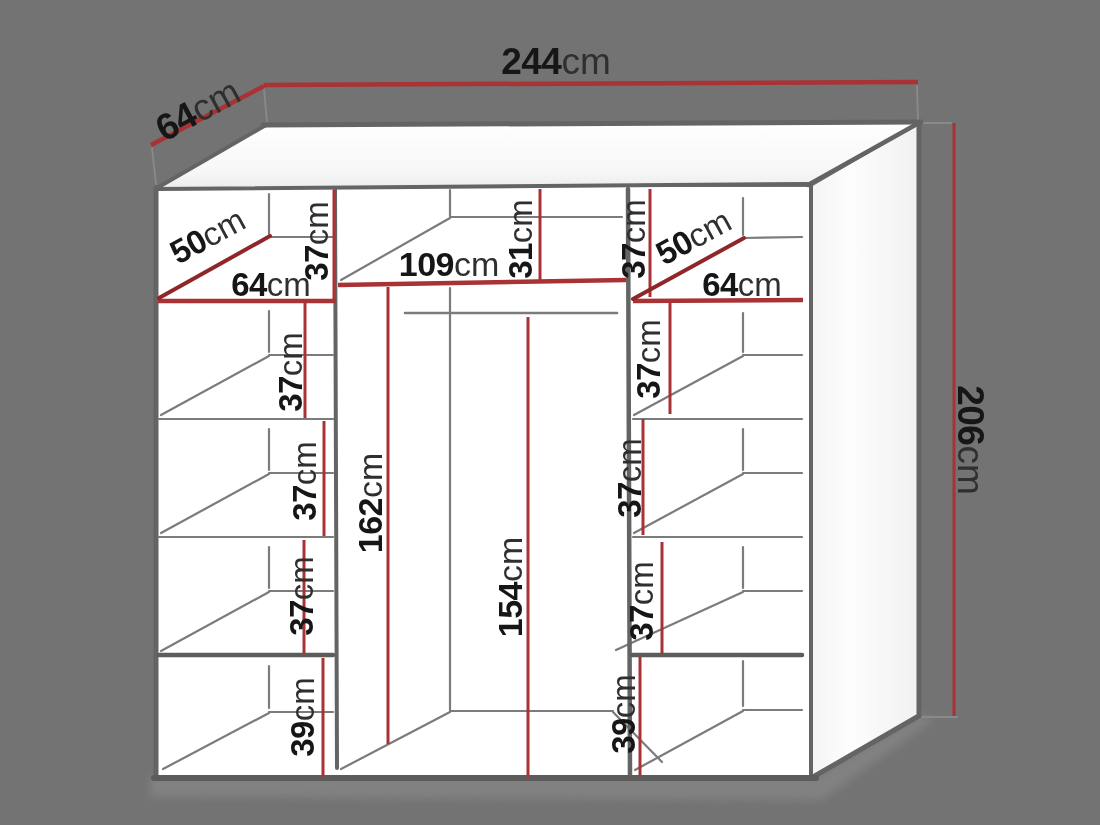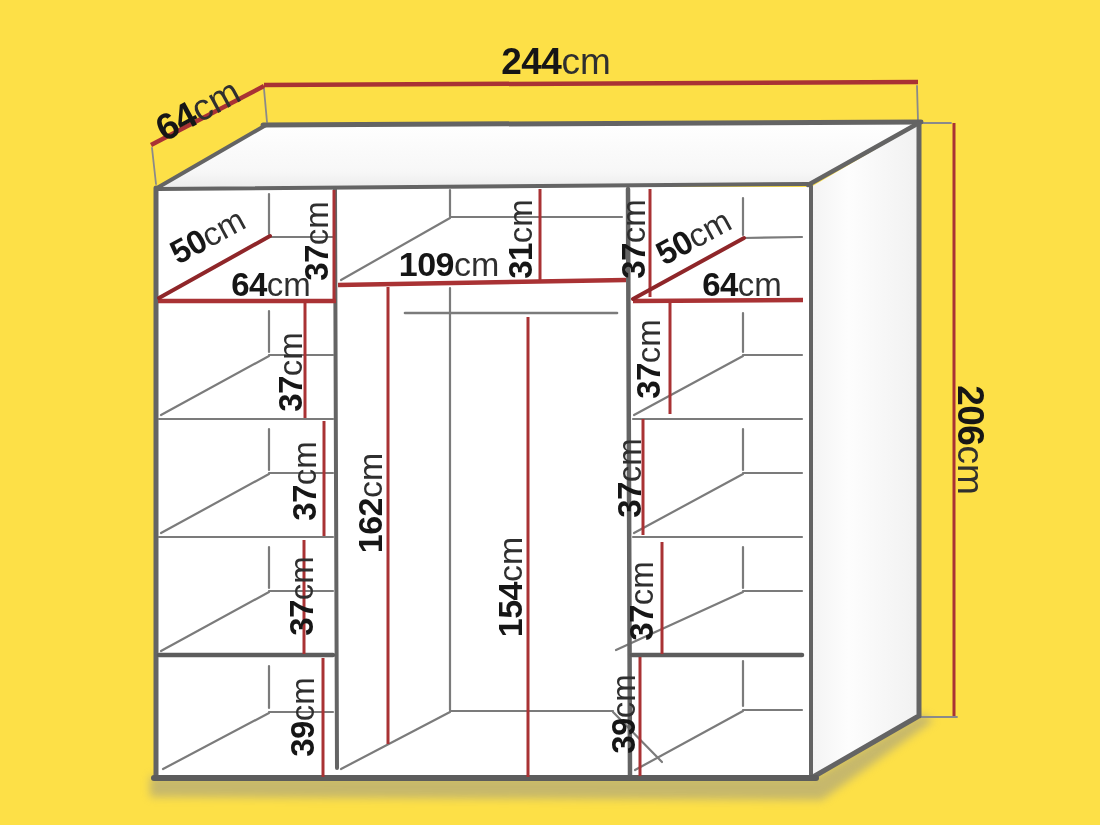--- a/index.html
+++ b/index.html
@@ -1,16 +1,16 @@
 <!DOCTYPE html>
 <html><head>
 <meta charset="utf-8">
 <style>
   html,body{margin:0;padding:0;background:#ffffff;}
-  .stage{position:relative;width:1100px;height:825px;background:#fde047;overflow:hidden;
+  .stage{position:relative;width:1100px;height:825px;background:#737373;overflow:hidden;
          font-family:"Liberation Sans", sans-serif;}
   svg{display:block}
   text{font-family:"Liberation Sans", sans-serif;}
   .num{font-weight:bold;fill:#161616;letter-spacing:-0.5px;}
   .unit{font-weight:normal;fill:#2f2f2f;}
   .sz33{font-size:33px;}
   .sz34{font-size:34px;}
   .sz37{font-size:37px;}
 </style>
 </head>

